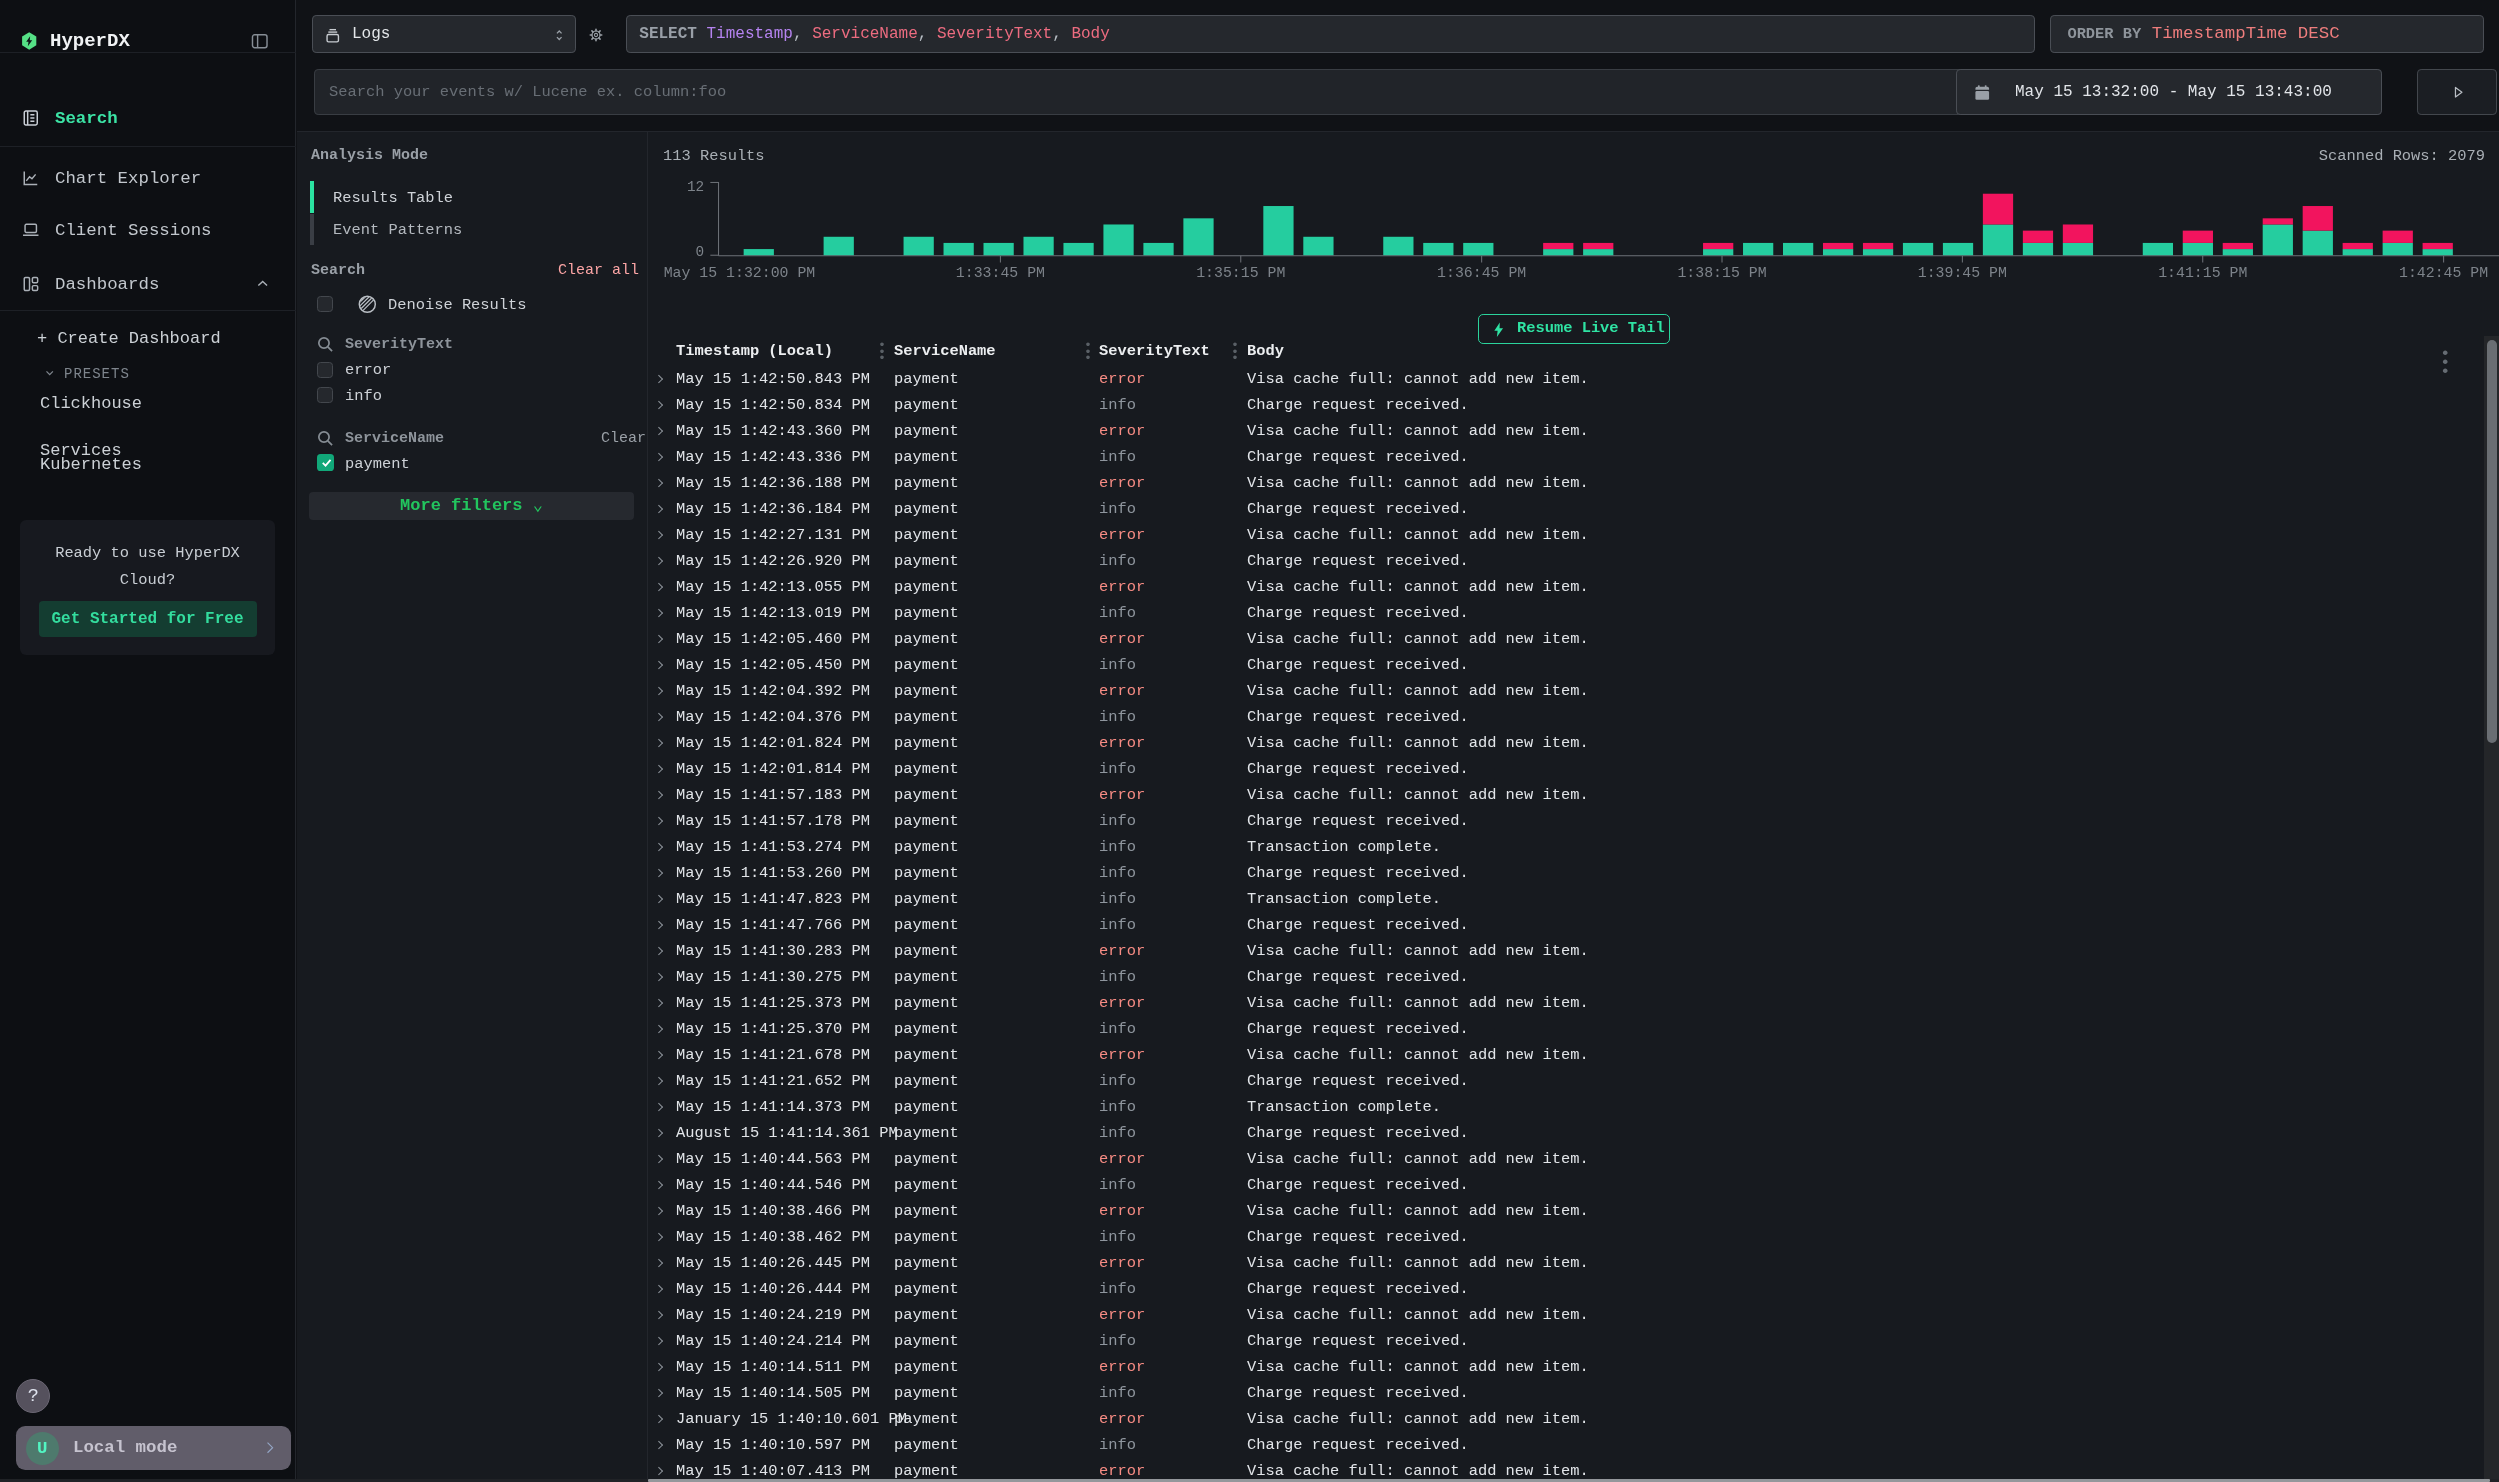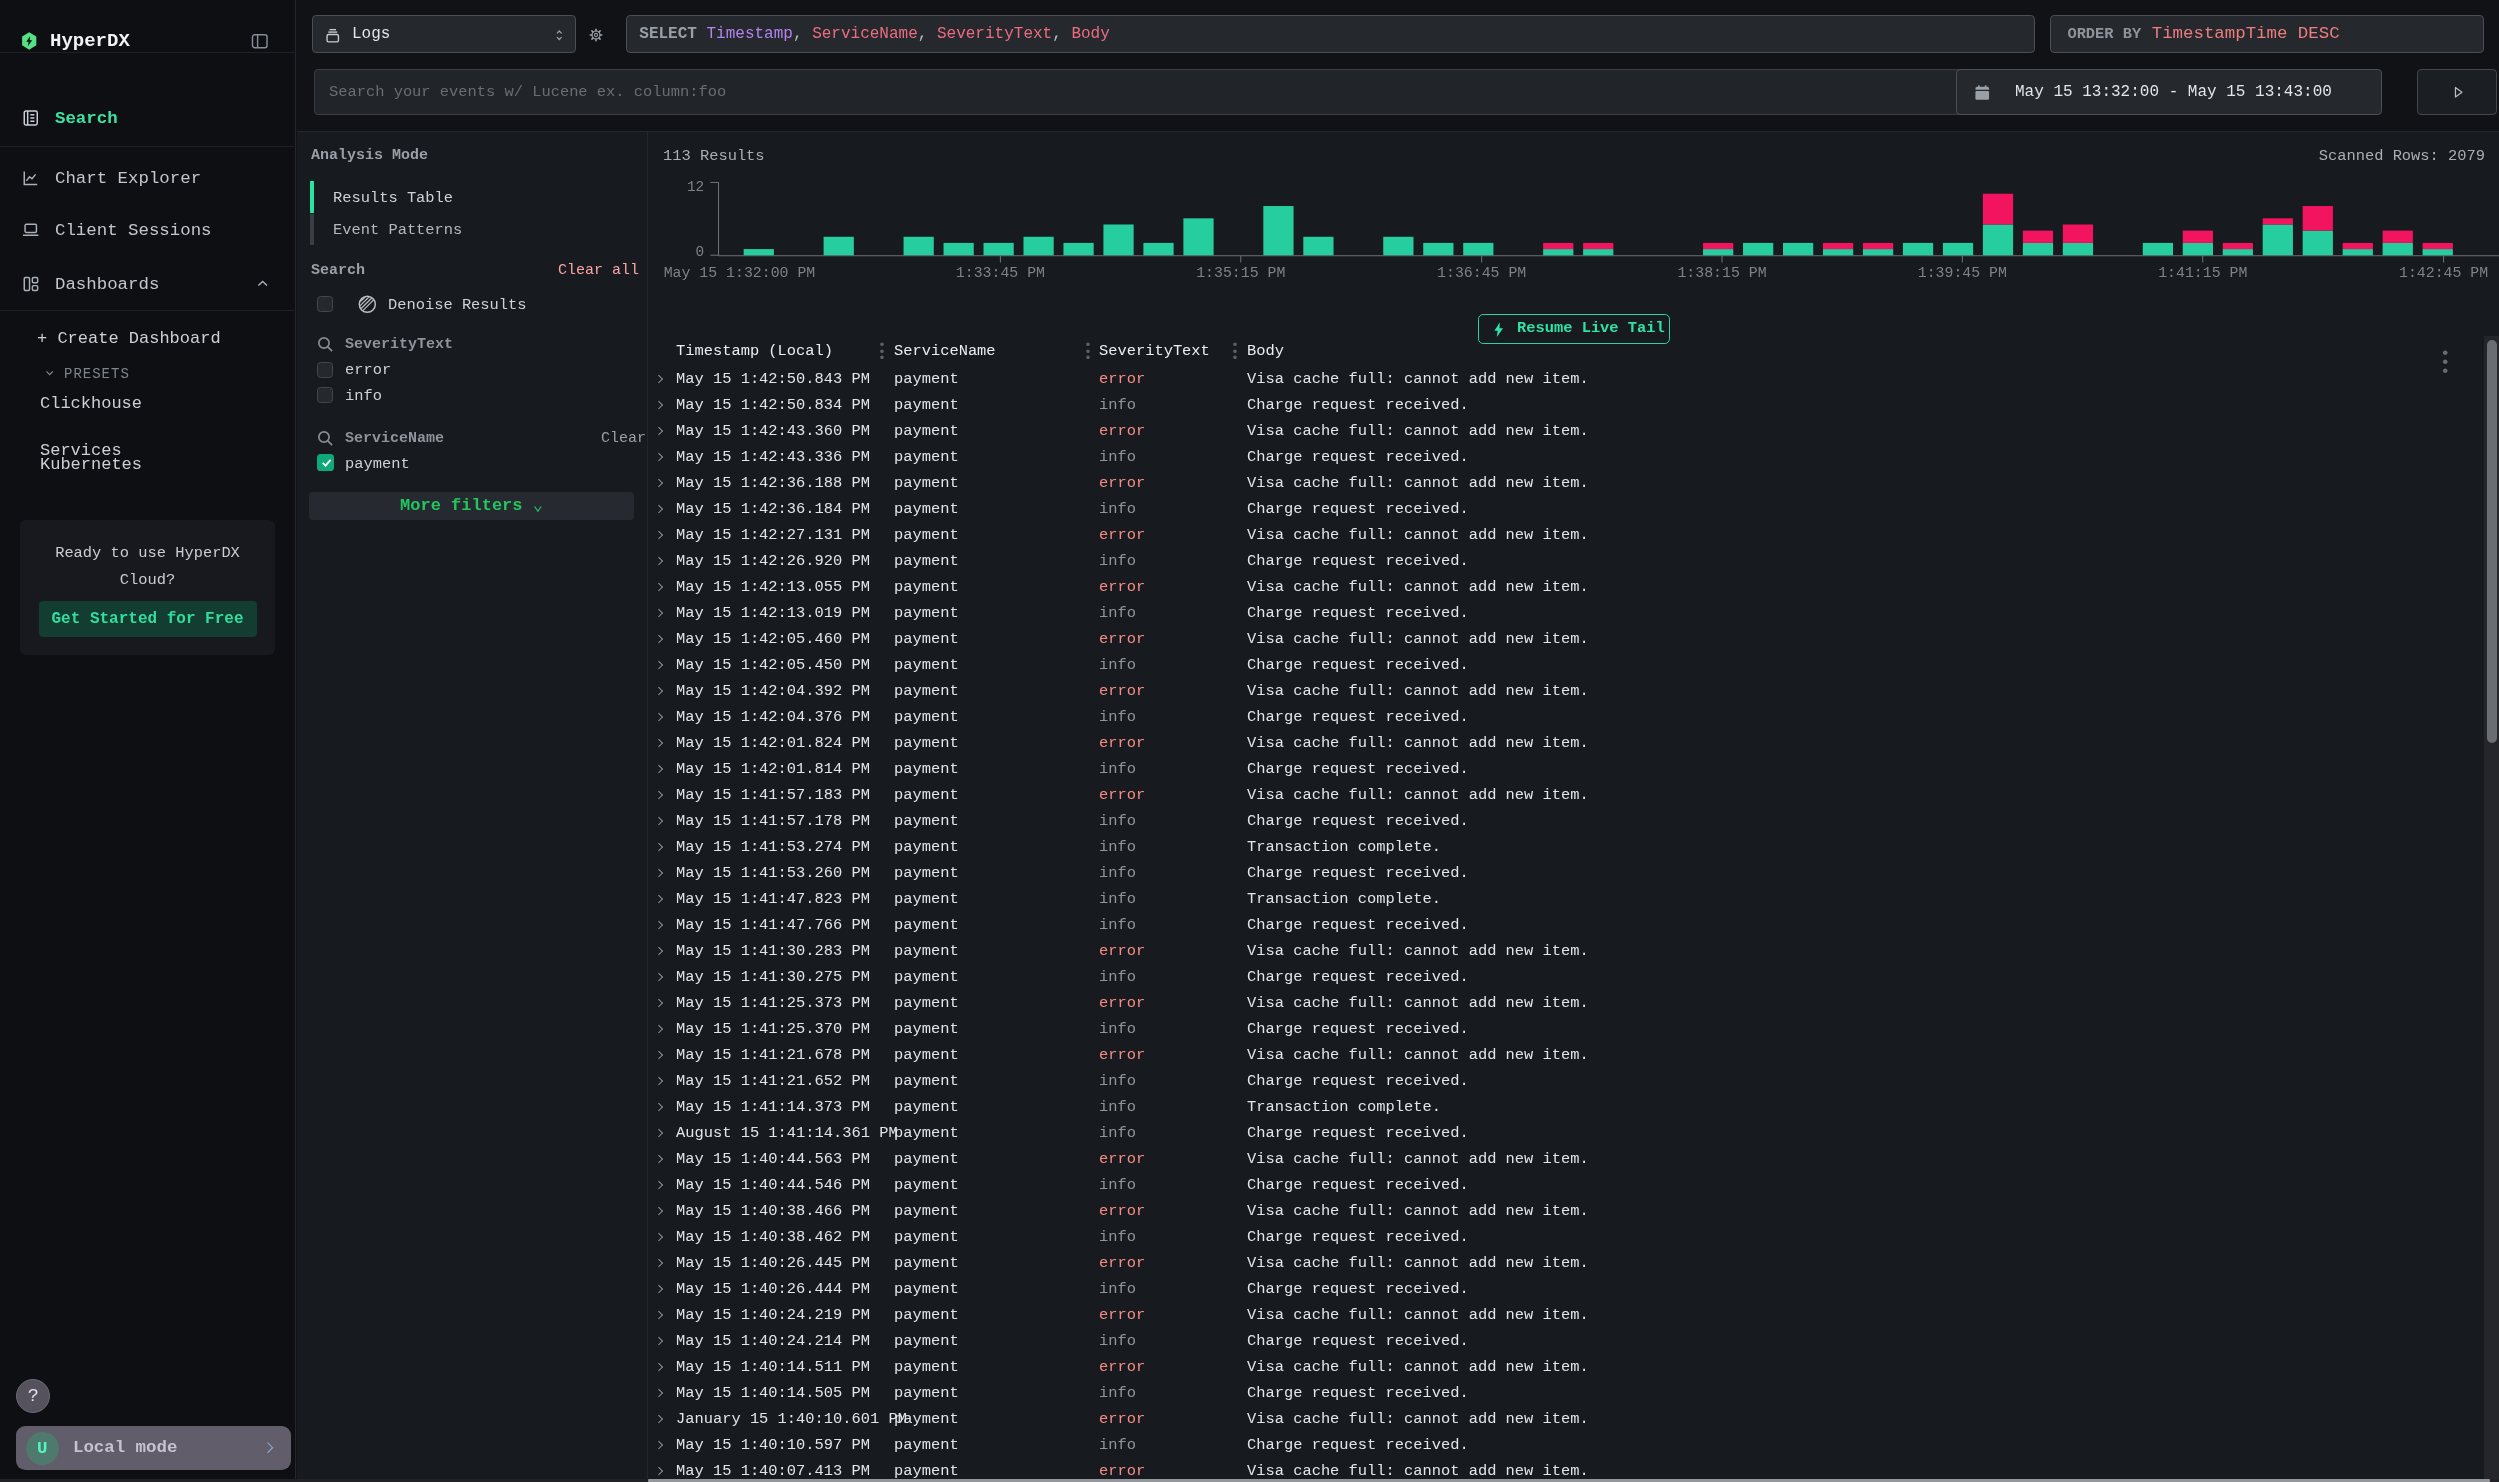--- a/index.html
+++ b/index.html
@@ -296,21 +296,21 @@
 
 <div class="abs" style="left:1478px;top:314px;width:192px;height:30px;border:1px solid #2bd49c;border-radius:5.1px;">
   <svg class="abs" style="left:11.3px;top:5.6px" width="17.4" height="17.4" viewBox="0 0 24 24" fill="#2fe3a3">
     <path d="M13.5 2 L6 13.5 h4.5 L9.5 22 L18 10 h-4.8 Z"></path>
   </svg>
   <div class="abs" style="left:38px;top:0;height:27px;line-height:27px;font-size:15.4px;font-weight:bold;color:#2fe3a3;">Resume Live Tail</div>
 </div>
 
 <div class="abs" style="left:2435px;top:349px;width:20.5px;height:29px;color:#666c73;font-size:17.4px;line-height:9.2px;text-align:center;">•<br>•<br>•</div>
 
-<div class="abs" style="left:647px;top:338px;width:1841px;height:27px;line-height:27px;font-size:15.4px;font-weight:normal;color:#eceef0;">
+<div class="abs" style="left:647px;top:338px;width:1841px;height:27px;line-height:27px;font-size:15.4px;font-weight:bold;color:#eceef0;">
   <span class="abs" style="left:29px;">Timestamp (Local)</span>
   <span class="abs" style="left:247px;">ServiceName</span>
   <span class="abs" style="left:452px;">SeverityText</span>
   <span class="abs" style="left:600px;">Body</span>
 </div>
 <div class="abs" style="left:878px;top:343px;width:3.1px;height:20.5px;color:#5a6066;font-size:13.3px;line-height:6.7px;">•<br>•<br>•</div>
 <div class="abs" style="left:1084px;top:343px;width:3.1px;height:20.5px;color:#5a6066;font-size:13.3px;line-height:6.7px;">•<br>•<br>•</div>
 <div class="abs" style="left:1231px;top:343px;width:3.1px;height:20.5px;color:#5a6066;font-size:13.3px;line-height:6.7px;">•<br>•<br>•</div>
 <div class="abs" style="left:647px;top:366px;width:1841px;height:1116px;overflow:hidden;">
 <div class="trow">

